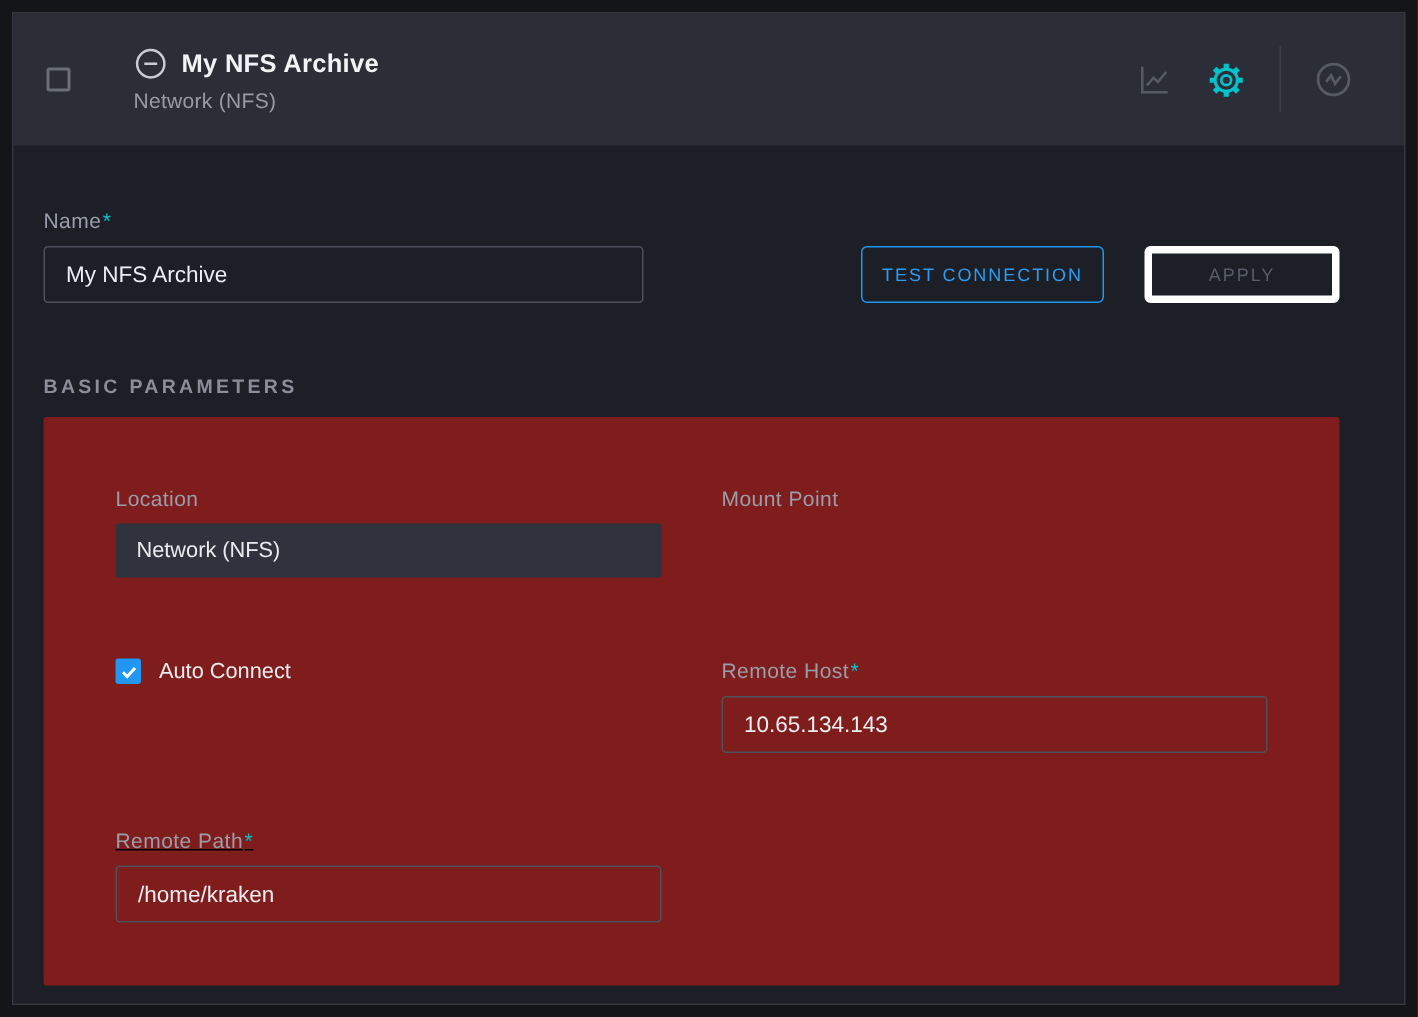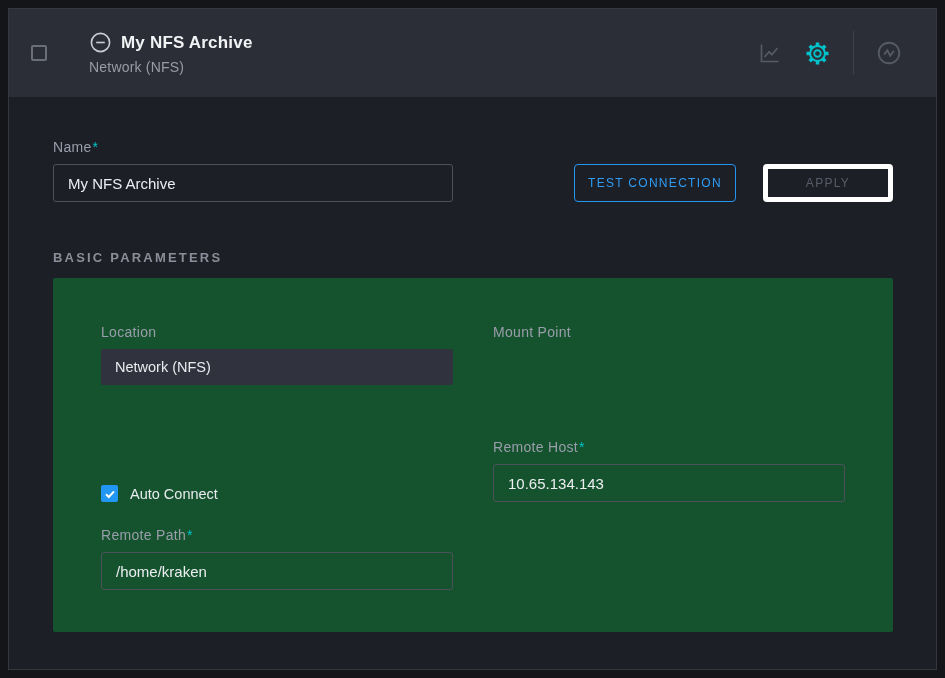--- a/index.html
+++ b/index.html
@@ -33,21 +33,21 @@
     cursor: pointer;
   }
   .hdr-titleblock { margin-left: 42px; display: flex; flex-direction: column; gap: 5px; }
   .hdr-titlerow { display: flex; align-items: center; gap: 9px; }
   .icon-btn { display: inline-flex; align-items: center; justify-content: center; cursor: pointer; background: none; border: none; padding: 0; }
   .hdr-title { color: #f2f3f5; font-size: 17px; font-weight: bold; letter-spacing: .2px; }
   .hdr-subtitle { color: #989ba6; font-size: 14px; letter-spacing: .2px; }
   .hdr-right { margin-left: auto; display: flex; align-items: center; gap: 22px; }
   .hdr-divider { width: 1px; height: 44px; background: #3e414b; }
   
-  .content { padding: 0 43px 0 44px; }
+  .content { padding: 0 43px 0 20px; }
   .name-row { display: flex; align-items: flex-end; margin-top: 42px; }
   .field-label { color: #9a9dab; font-size: 14px; letter-spacing: .3px; margin-bottom: 9px; display: block; }
   .req { color: #00c2cb; margin-left: 1px; }
   input.text-input {
     background: transparent;
     border: 1px solid #4d515c;
     border-radius: 3px;
     height: 38px;
     color: #eceef2;
     font-size: 15px;
@@ -82,40 +82,40 @@
   .section-title {
     margin-top: 48px;
     color: #8b8e99;
     font-size: 13px;
     letter-spacing: 2.2px;
     font-weight: 700;
   }
   
   .card {
     margin-top: 13px;
-    background: #14532d;
+    background: #7f1d1d;
     border-radius: 2px;
     padding: 46px 48px 42px 48px;
   }
   .grid-row { display: grid; grid-template-columns: 1fr 1fr; column-gap: 40px; }
   .row-2 { margin-top: 54px; }
-  .row-3 { margin-top: 25px; }
+  .row-3 { margin-top: 50px; text-decoration: underline; }
   .field-readonly {
     background: #30333e;
     border-radius: 2px;
     height: 36px;
     display: flex;
     align-items: center;
     padding: 0 14px;
     color: #e9ebef;
     font-size: 14.5px;
     white-space: nowrap;
     overflow: hidden;
   }
-  .cell-center { display: flex; align-items: flex-end; }
+  .cell-center { display: flex; align-items: flex-start; }
   .checkbox-row { display: flex; align-items: center; gap: 12px; cursor: pointer; }
   .checkbox-checked {
     width: 17px; height: 17px;
     background: #2196f3;
     border-radius: 2px;
     display: inline-flex;
     align-items: center;
     justify-content: center;
     flex: 0 0 auto;
   }

